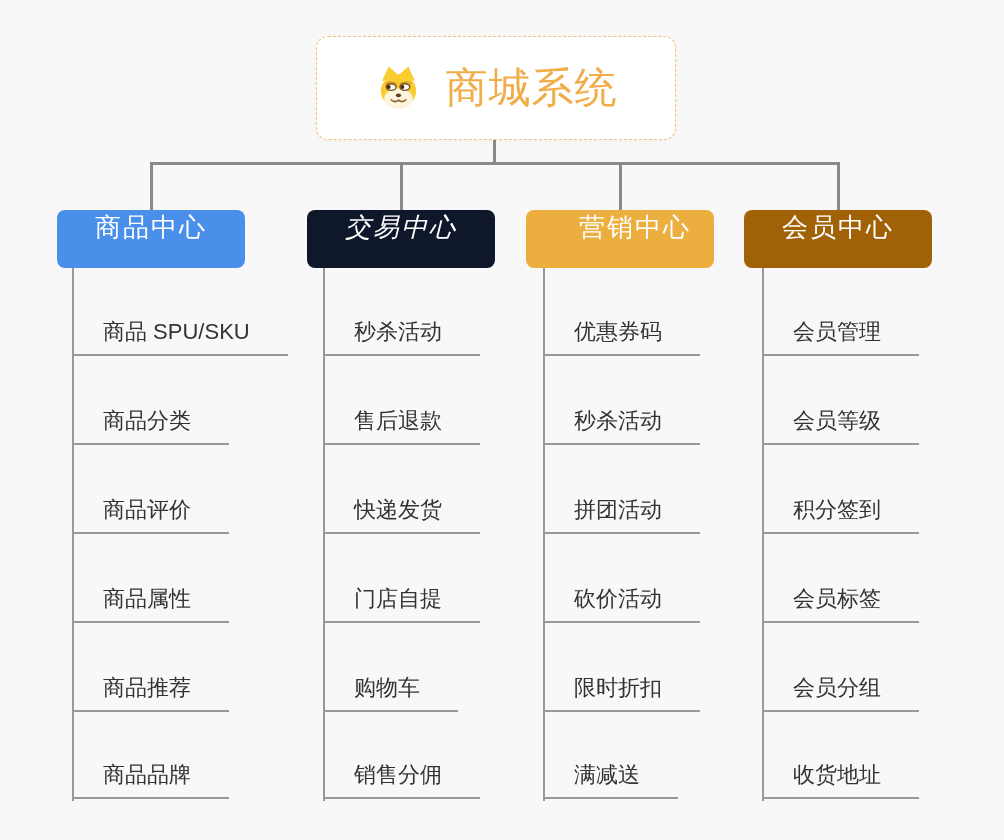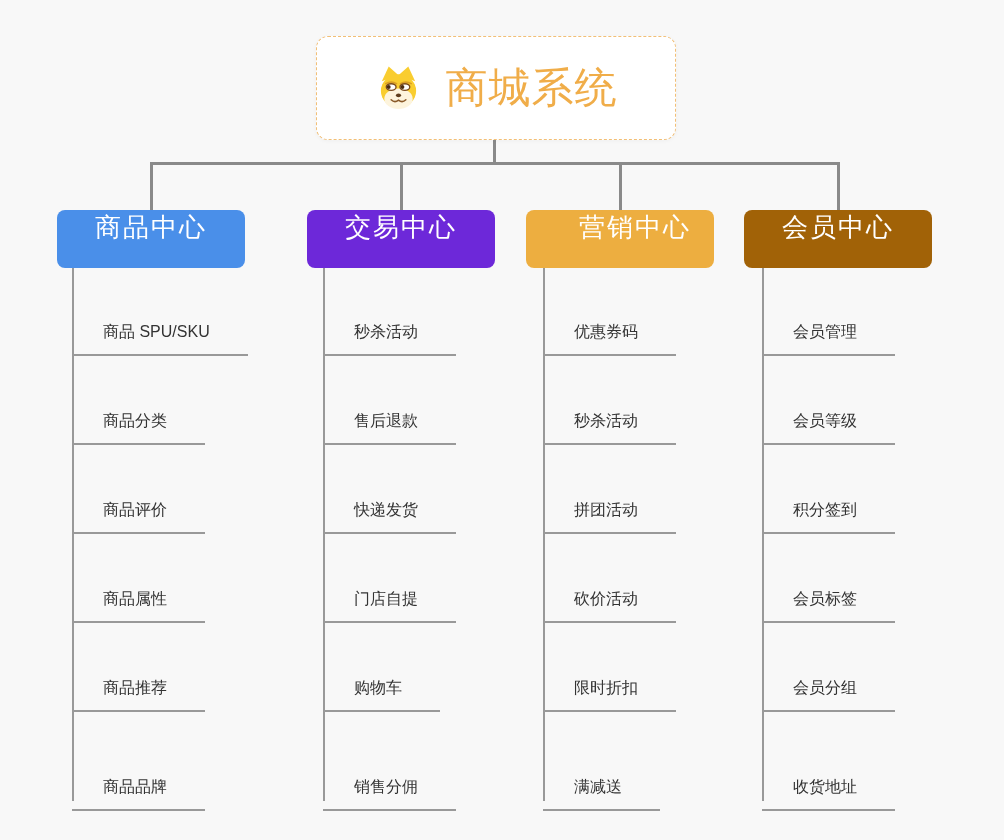--- a/index.html
+++ b/index.html
@@ -31,23 +31,23 @@
   .branch-header span {
     color:#ffffff; font-size:26px; letter-spacing:2px; white-space:nowrap;
   }
 
   
   .branch-col { position:absolute; top:268px; width:230px; height:535px; }
   .trunk { position:absolute; left:0; top:0; width:2px; height:533px; background:#999999; }
   .sub-node {
     position:absolute; left:0; display:inline-block; white-space:nowrap;
     padding:0 38px 6px 31px; border-bottom:2px solid #999999;
-    font-size:16px; line-height:32px; color:#333333;
+    font-size:22px; line-height:32px; color:#333333;
   }
-  .r1{top:48px} .r2{top:137px} .r3{top:226px} .r4{top:315px} .r5{top:404px} .r6{top:503px}
+  .r1{top:48px} .r2{top:137px} .r3{top:226px} .r4{top:315px} .r5{top:404px} .r6{top:491px}
 </style>
 </head>
 <body>
 
 <div class="canvas">
 
   <div class="tline" style="left:492.5px; top:140px; width:3px; height:25px;"></div>
   <div class="tline" style="left:149.5px; top:162px; width:690px; height:3px;"></div>
   <div class="tline" style="left:149.5px; top:162px; width:3px; height:48px;"></div>
   <div class="tline" style="left:399.5px; top:162px; width:3px; height:48px;"></div>
@@ -68,21 +68,21 @@
       <circle cx="28" cy="23" r="2" fill="#4a2c10"></circle>
       <ellipse cx="24" cy="31.5" rx="2.6" ry="2" fill="#5f3d1d"></ellipse>
       <path d="M16.5,36 Q20,39.5 24,36.5 Q28,39.5 31.5,36" stroke="#8a5a2a" stroke-width="1.6" fill="none" stroke-linecap="round"></path>
     </svg>
     <span class="root-title">商城系统</span>
   </div>
 
   <div class="branch-header" style="left: 57px; background-color: rgb(74, 143, 233);">
     <span>商品中心</span>
   </div>
-  <div class="branch-header" style="left: 307px; background-color: #6d28d9;">
+  <div class="branch-header" style="left: 307px; background-color: #0f172a; font-style: italic;">
     <span>交易中心</span>
   </div>
   <div class="branch-header" style="left: 526px; background-color: rgb(237, 174, 64); padding-left: 30px;">
     <span>营销中心</span>
   </div>
   <div class="branch-header" style="left: 744px; background-color: #a16207;">
     <span>会员中心</span>
   </div>
 
   <div class="branch-col" style="left:72px;">

